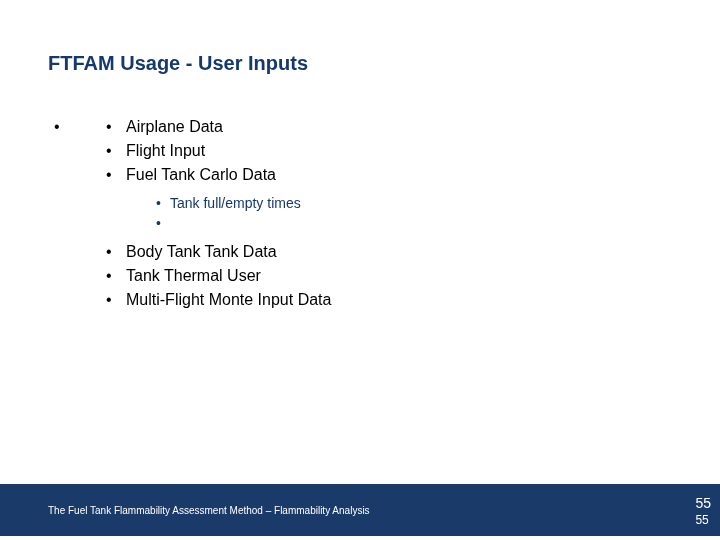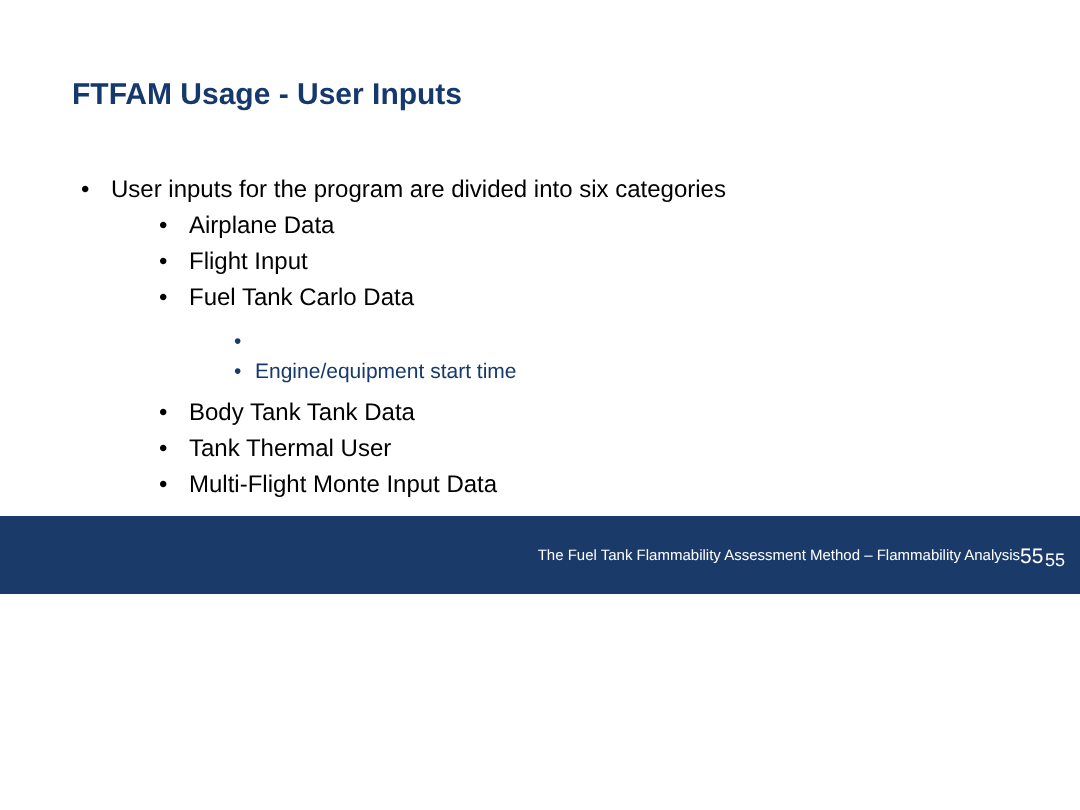--- a/index.html
+++ b/index.html
@@ -1,17 +1,17 @@
 <!DOCTYPE html>
 <html><head>
 <meta charset="utf-8">
 <style>
   * { box-sizing: border-box; margin: 0; padding: 0; }
   html, body { width: 720px; height: 540px; font-family: Arial, Helvetica, sans-serif; background: #fff; overflow: hidden; }
-  .slide { position: relative; width: 720px; height: 396px; }
+  .slide { position: relative; width: 720px; height: 536px; }
   .title {
     position: absolute;
     left: 48px; top: 52px;
     font-size: 20px; font-weight: bold;
     color: #15396c;
   }
   .body {
     position: absolute;
     left: 48px; top: 115px;
     width: 600px;
@@ -40,75 +40,74 @@
     width: 720px; height: 52px;
     background: #1a3a6a;
     color: #fff;
     display: flex;
     align-items: center;
   }
   .footer-left {
     flex: 1;
     font-size: 10px;
     padding-left: 48px;
-    text-align: right;
   }
   .footer-org {
     font-size: 11px;
     font-weight: bold;
     line-height: 1.2;
     padding-right: 28px;
     text-align: left;
   }
   .footer-pg {
     font-size: 14px;
     padding-right: 10px;
     letter-spacing: 0;
     display: flex;
     align-items: baseline;
+    flex-direction: column;
   }
   .pgA { font-size: 14px; }
   .pgB { font-size: 12px; margin-left: 1px; position: relative; top: 2px; }
 </style>
 </head>
 <body>
 
 <div class="slide">
 
   <div class="title">FTFAM Usage - User Inputs</div>
 
   <div class="body">
     <ul class="ul1">
       <li class="li1">
         <span class="b1">•</span>
         <div class="li1-text">
-          <span>User inputs for the program are divided into six categories</span>
 
           <ul class="ul2">
             <li class="li2">
               <span class="b2">•</span>
               <span class="li2-text">Airplane Data</span>
             </li>
             <li class="li2">
               <span class="b2">•</span>
               <span class="li2-text">Flight Input</span>
             </li>
             <li class="li2">
               <span class="b2">•</span>
               <span class="li2-text">Fuel Tank Carlo Data</span>
             </li>
           </ul>
 
           <ul class="ul3">
             <li class="li3">
               <span class="b3">•</span>
+              <span class="li3-text">Tank full/empty times</span>
             </li>
             <li class="li3">
               <span class="b3">•</span>
-              <span class="li3-text">Engine/equipment start time</span>
             </li>
           </ul>
 
           <ul class="ul2">
             <li class="li2">
               <span class="b2">•</span>
               <span class="li2-text">Body Tank Tank Data</span>
             </li>
             <li class="li2">
               <span class="b2">•</span>

